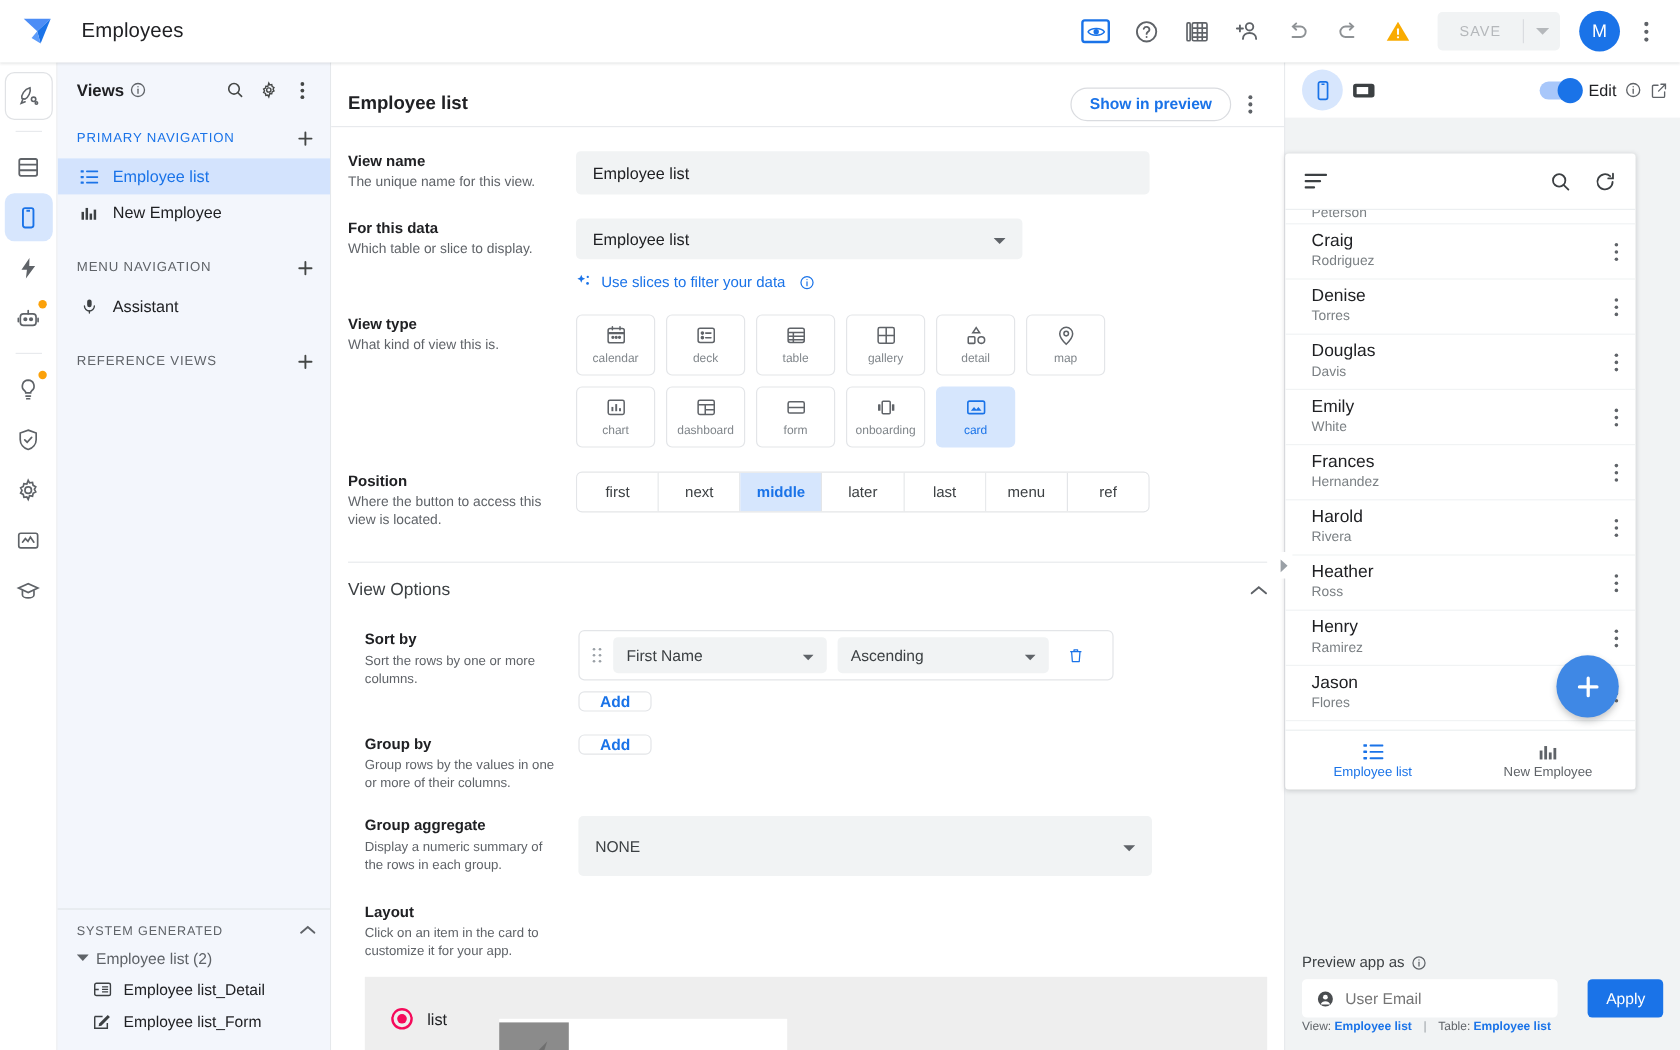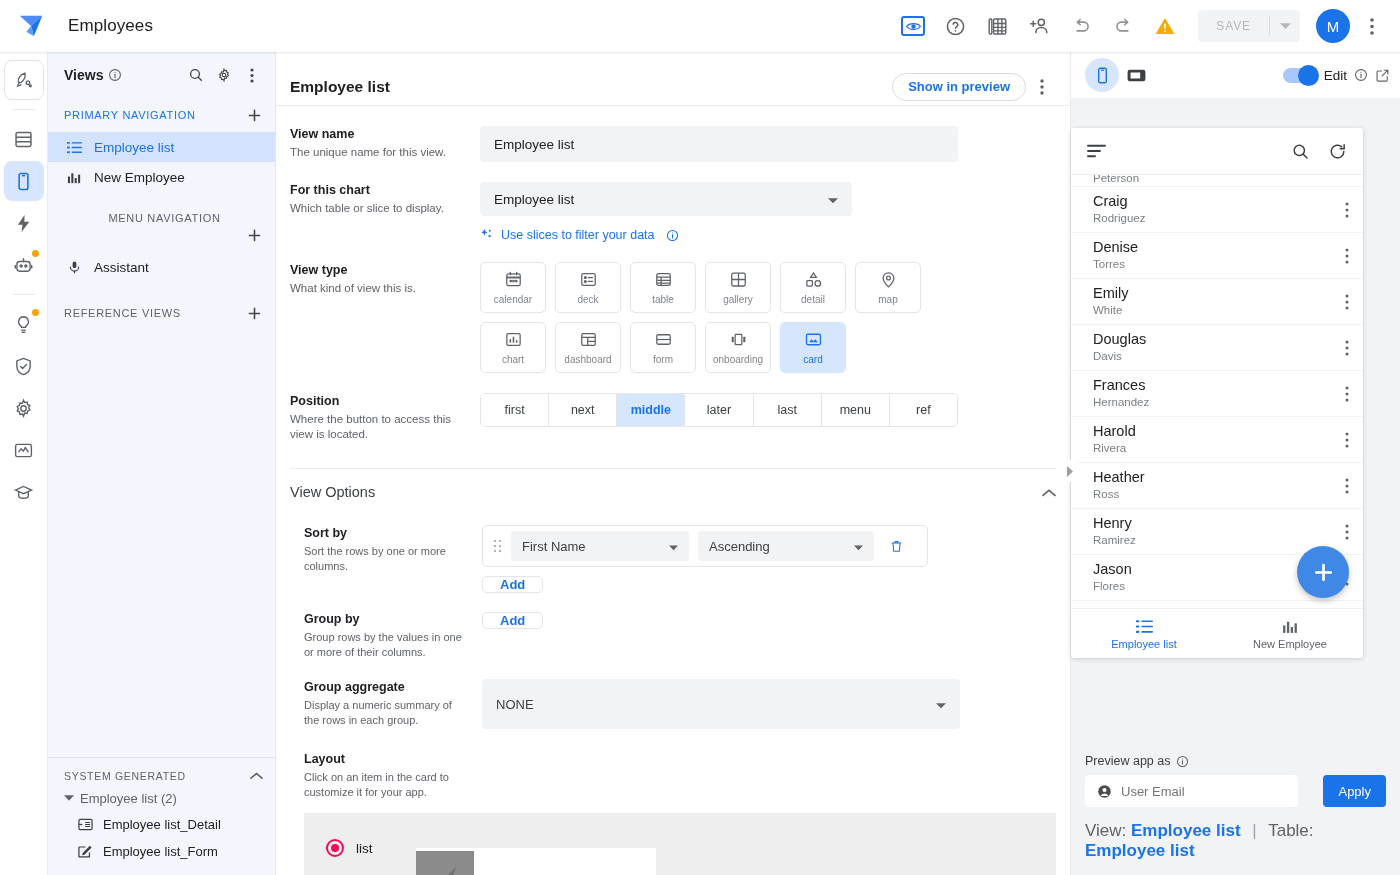--- a/index.html
+++ b/index.html
@@ -209,21 +209,21 @@
   .ph-nav-item { flex: 1; display: flex; flex-direction: column; align-items: center; justify-content: center; gap: 3px; cursor: pointer; color: #5f6368; }
   .ph-nav-item.active { color: #1a73e8; }
   .ph-nav-item .lbl { font-size: 11px; }
 
   .pv-foot { flex: 0 0 auto; padding: 0 14px 14px; }
   .pv-foot-lbl { display: flex; align-items: center; gap: 6px; font-size: 12.5px; color: #3c4043; margin-bottom: 7px; }
   .pv-foot-row { display: flex; gap: 25px; align-items: center; }
   .email-field { flex: 1; background: #fff; border-radius: 4px; height: 32px; display: flex; align-items: center; gap: 9px; padding: 0 11px; border: 1px solid #fff; }
   .email-field input { border: none; outline: none; font-size: 13px; color: #3c4043; font-family: inherit; background: none; width: 100%; }
   .apply-btn { background: #1a73e8; color: #fff; border: none; border-radius: 4px; height: 32px; padding: 0 15px; font-size: 13px; cursor: pointer; font-family: inherit; }
-  .pv-links { margin-top: 14px; font-size: 17px; color: #5f6368; }
+  .pv-links { margin-top: 2px; font-size: 10px; color: #5f6368; }
   .pv-links a { color: #1a73e8; text-decoration: none; cursor: pointer; font-weight: bold; }
   .pv-links .sep { margin: 0 7px; color: #9aa0a6; }
 </style>
 </head>
 <body>
 
 <div class="app">
 
   <div class="topbar">
     <div class="brand">
@@ -436,21 +436,21 @@
             <svg width="15" height="15" viewBox="0 0 16 16" fill="#3c4043">
               <rect x="1" y="7" width="2.2" height="7"></rect>
                 <rect x="4.6" y="3.5" width="2.2" height="10.5"></rect>
               <rect x="8.2" y="8.5" width="2.2" height="5.5"></rect>
                 <rect x="11.8" y="5" width="2.2" height="9"></rect>
             </svg>
           </span>
           <span>New Employee</span>
         </div>
 
-        <div class="sb-group" style="margin-top:14px;flex-direction:column;">
+        <div class="sb-group" style="margin-top:14px;">
           <span class="sb-group-label">MENU NAVIGATION</span>
           <span class="sb-plus">
             <svg width="13" height="13" viewBox="0 0 14 14" stroke="#444746" stroke-width="1.7" stroke-linecap="round">
                 <path d="M7 1.5v11M1.5 7h11"></path>
               </svg>
           </span>
         </div>
         <div class="sb-item">
           <span class="ic">
             <svg width="15" height="15" viewBox="0 0 24 24" fill="#3c4043">
@@ -533,21 +533,21 @@
             <div class="t">View name</div>
             <div class="d">The unique name for this view.</div>
           </div>
           <div class="form-ctl">
             <input class="txt-field" value="Employee list" style="">
           </div>
         </div>
 
         <div class="form-row">
           <div class="form-label">
-            <div class="t">For this chart</div>
+            <div class="t">For this data</div>
             <div class="d">Which table or slice to display.</div>
           </div>
           <div class="form-ctl">
             <div class="sel-field">
               <span>Employee list</span>
               <span class="caret">
                 <svg width="10" height="6" viewBox="0 0 11 6">
                     <path d="M0 0l5.5 5.6L11 0z" fill="#5f6368"></path>
                   </svg>
               </span>
@@ -887,36 +887,36 @@
                 <svg width="4" height="16" viewBox="0 0 4 16">
                     <circle cx="2" cy="2" r="1.5" fill="#5f6368"></circle>
                     <circle cx="2" cy="8" r="1.5" fill="#5f6368"></circle>
                     <circle cx="2" cy="14" r="1.5" fill="#5f6368"></circle>
                   </svg>
               </span>
             </div>
 
             <div class="ph-row">
               <div class="names">
-                <div class="ph-first">Emily</div>
-                <div class="ph-last">White</div>
+                <div class="ph-first">Douglas</div>
+                <div class="ph-last">Davis</div>
               </div>
               <span class="ph-kebab">
                 <svg width="4" height="16" viewBox="0 0 4 16">
                     <circle cx="2" cy="2" r="1.5" fill="#5f6368"></circle>
                     <circle cx="2" cy="8" r="1.5" fill="#5f6368"></circle>
                     <circle cx="2" cy="14" r="1.5" fill="#5f6368"></circle>
                   </svg>
               </span>
             </div>
 
             <div class="ph-row">
               <div class="names">
-                <div class="ph-first">Douglas</div>
-                <div class="ph-last">Davis</div>
+                <div class="ph-first">Emily</div>
+                <div class="ph-last">White</div>
               </div>
               <span class="ph-kebab">
                 <svg width="4" height="16" viewBox="0 0 4 16">
                     <circle cx="2" cy="2" r="1.5" fill="#5f6368"></circle>
                     <circle cx="2" cy="8" r="1.5" fill="#5f6368"></circle>
                     <circle cx="2" cy="14" r="1.5" fill="#5f6368"></circle>
                   </svg>
               </span>
             </div>
 

